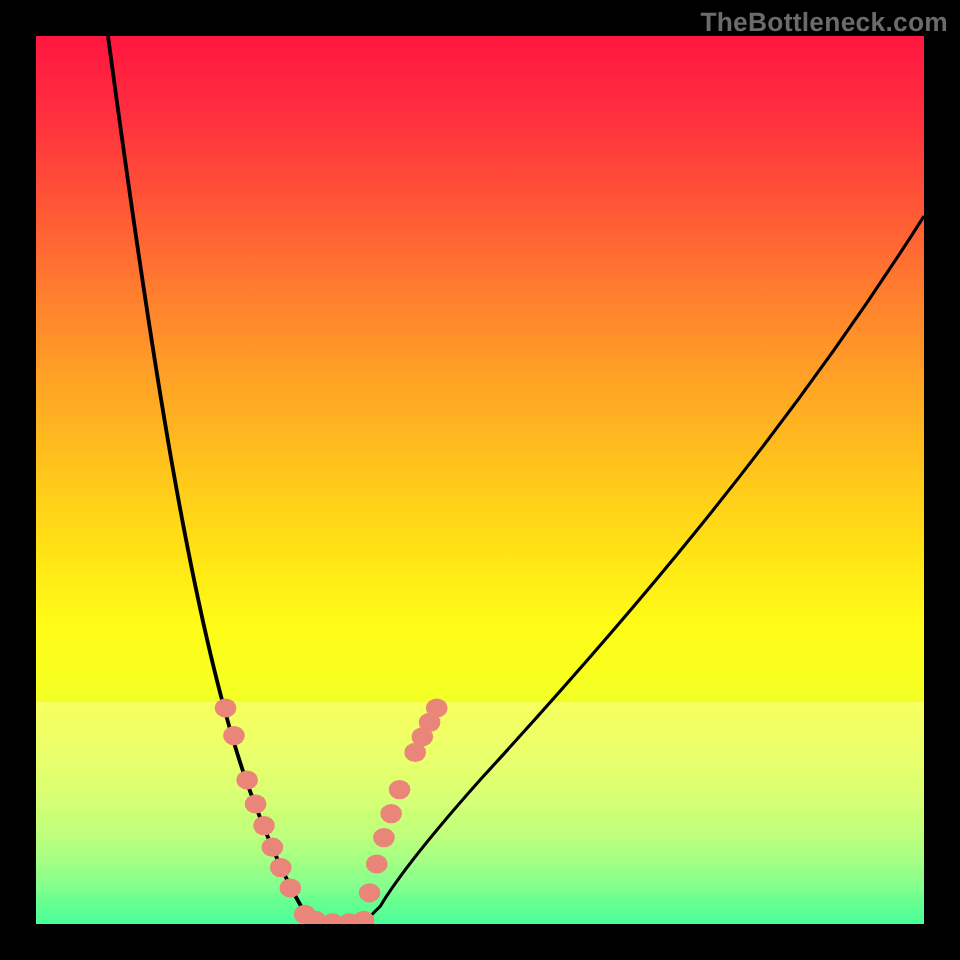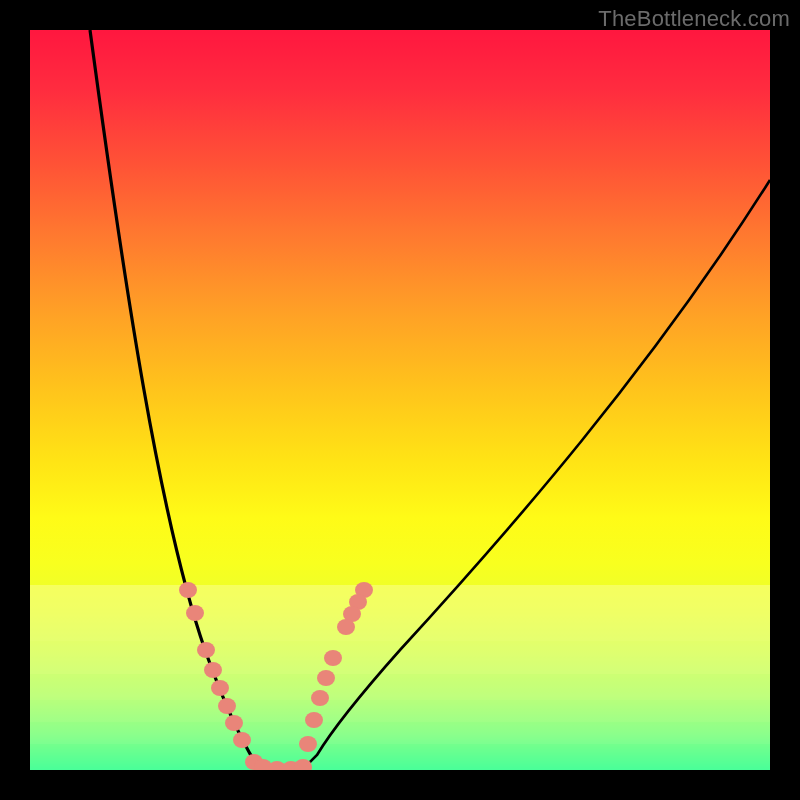--- a/index.html
+++ b/index.html
@@ -16,21 +16,21 @@
     width: 800px;
     height: 800px;
     background: #000;
   }
   .watermark {
     position: absolute;
     top: 6px;
     right: 10px;
     color: #6b6b6b;
     font-size: 22px;
-    font-weight: 400;
+    font-weight: 700;
     letter-spacing: 0.2px;
     z-index: 10;
     user-select: none;
   }
   .plot-area {
     position: absolute;
     left: 30px;
     top: 30px;
     width: 740px;
     height: 740px;

